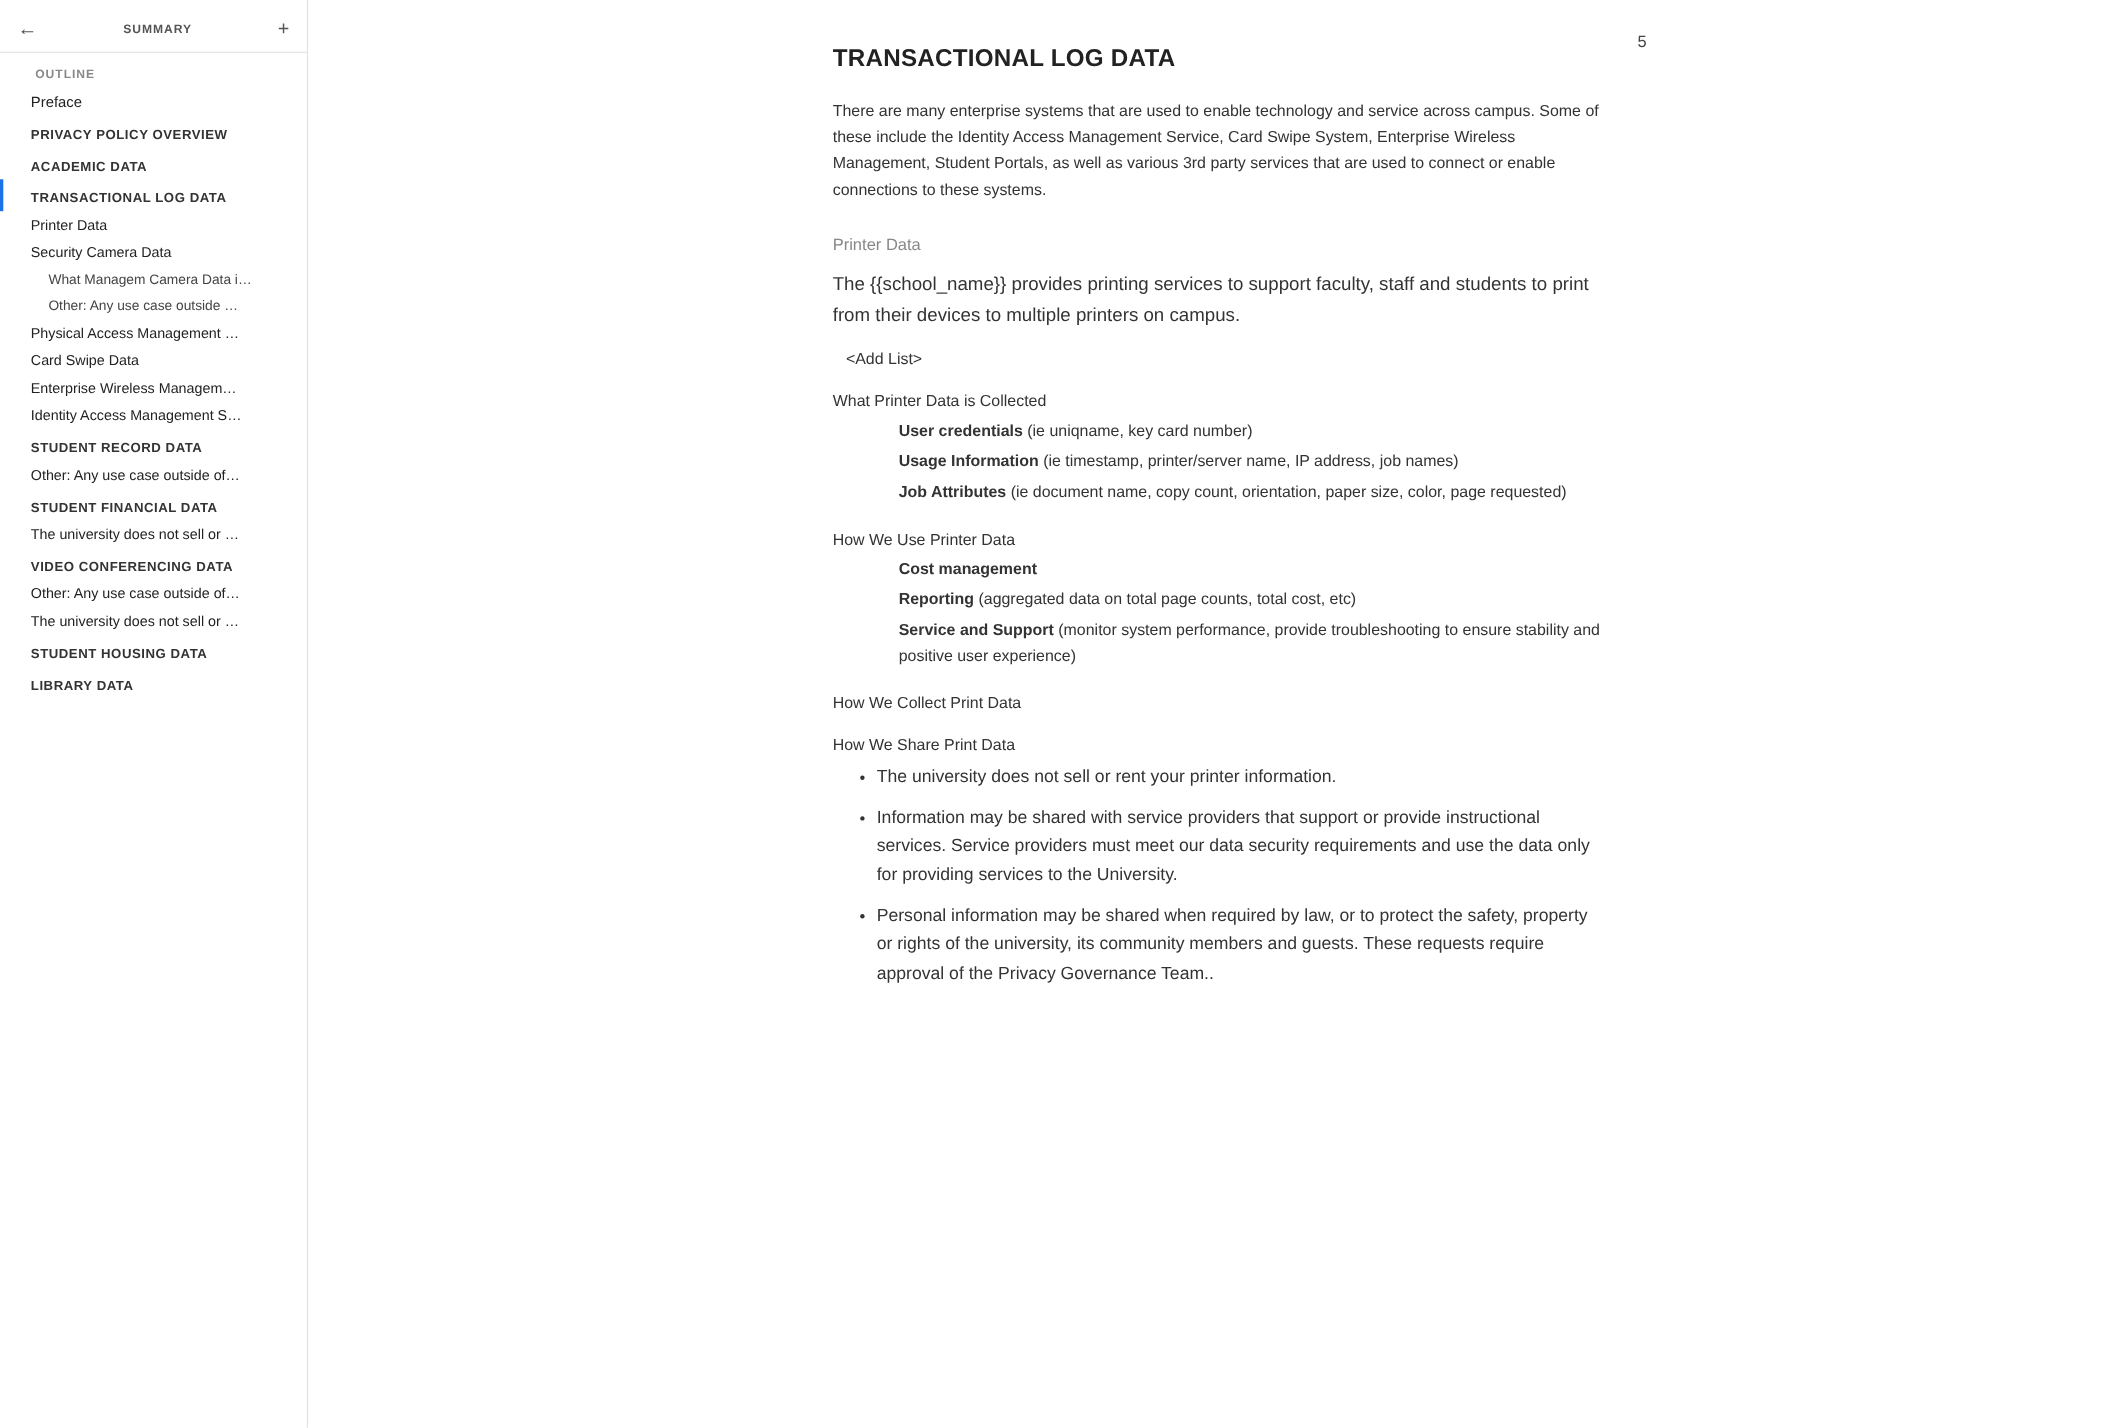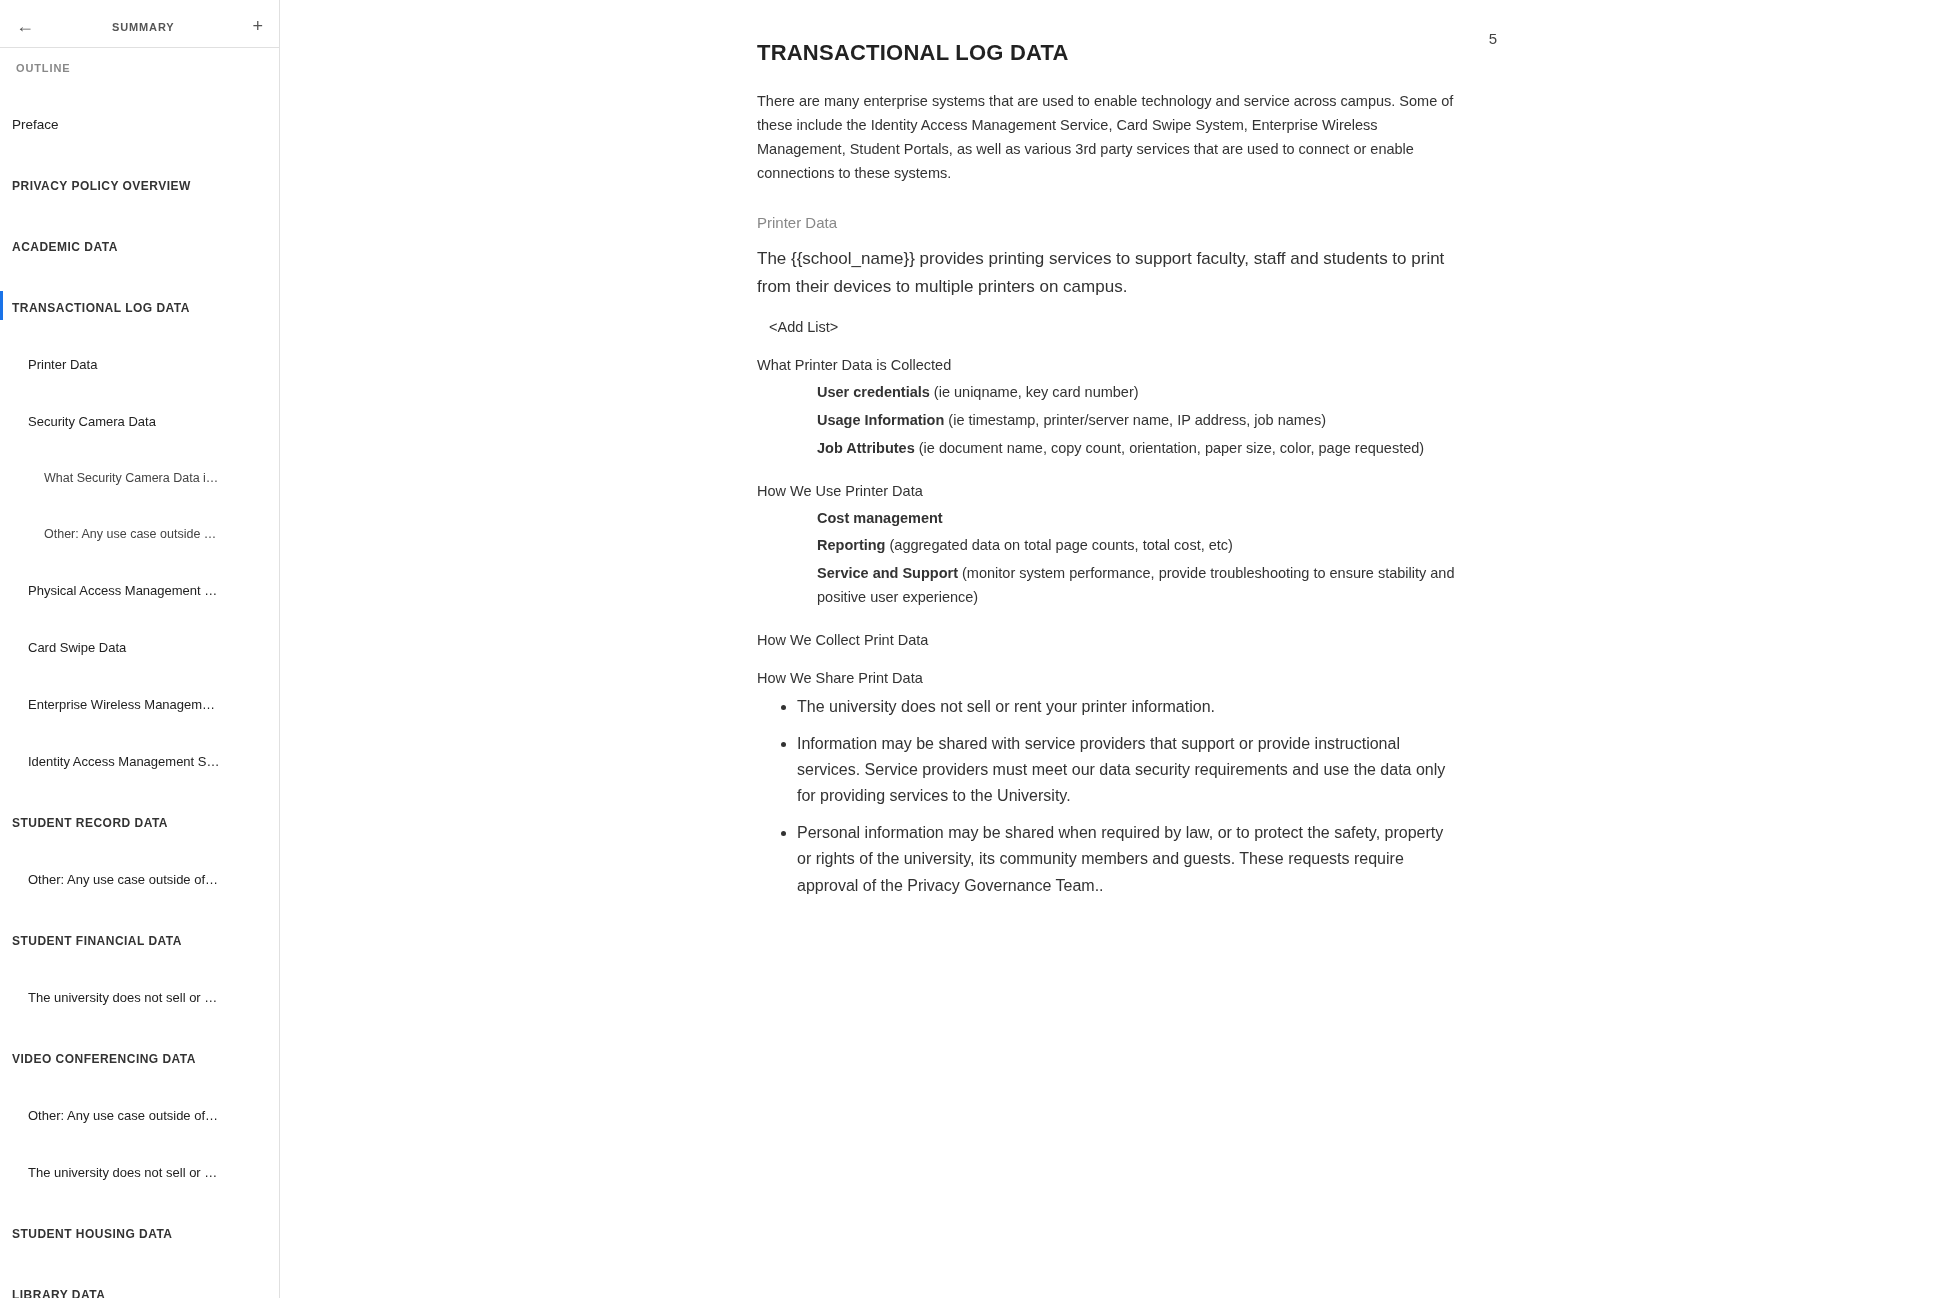--- a/index.html
+++ b/index.html
@@ -56,35 +56,34 @@
       border: none;
       padding: 0;
     }
 
     .outline-label {
       font-size: 11px;
       font-weight: 600;
       letter-spacing: 0.08em;
       color: #888;
       text-transform: uppercase;
-      padding: 14px 16px 6px 16px;
+      padding: 14px 16px 6px 32px;
     }
 
     .nav-list {
       list-style: none;
       padding: 0;
     }
 
     .nav-item {
-      padding: 5px 12px;
+      padding: 5px 28px;
       cursor: pointer;
       color: #222;
       font-size: 13.5px;
       position: relative;
-      margin-top: 32px;
     }
 
     .nav-item.active {
       color: #1a73e8;
       font-weight: 600;
     }
 
     .nav-item.active::before {
       content: '';
       position: absolute;
@@ -214,21 +213,21 @@
     <button class="add-btn">+</button>
   </div>
   <div class="outline-label">OUTLINE</div>
   <ul class="nav-list" id="nav-list">
       <li class="nav-item top">Preface</li>
       <li class="nav-item section-header">PRIVACY POLICY OVERVIEW</li>
       <li class="nav-item section-header">ACADEMIC DATA</li>
       <li class="nav-item section-header active">TRANSACTIONAL LOG DATA</li>
       <li class="nav-item sub1">Printer Data</li>
       <li class="nav-item sub1">Security Camera Data</li>
-      <li class="nav-item sub2">What Security Camera Data i…</li>
+      <li class="nav-item sub2">What Managem Camera Data i…</li>
       <li class="nav-item sub2">Other: Any use case outside …</li>
       <li class="nav-item sub1">Physical Access Management …</li>
       <li class="nav-item sub1">Card Swipe Data</li>
       <li class="nav-item sub1">Enterprise Wireless Managem…</li>
       <li class="nav-item sub1">Identity Access Management S…</li>
       <li class="nav-item section-header">STUDENT RECORD DATA</li>
       <li class="nav-item sub1">Other: Any use case outside of…</li>
       <li class="nav-item section-header">STUDENT FINANCIAL DATA</li>
       <li class="nav-item sub1">The university does not sell or …</li>
       <li class="nav-item section-header">VIDEO CONFERENCING DATA</li>

